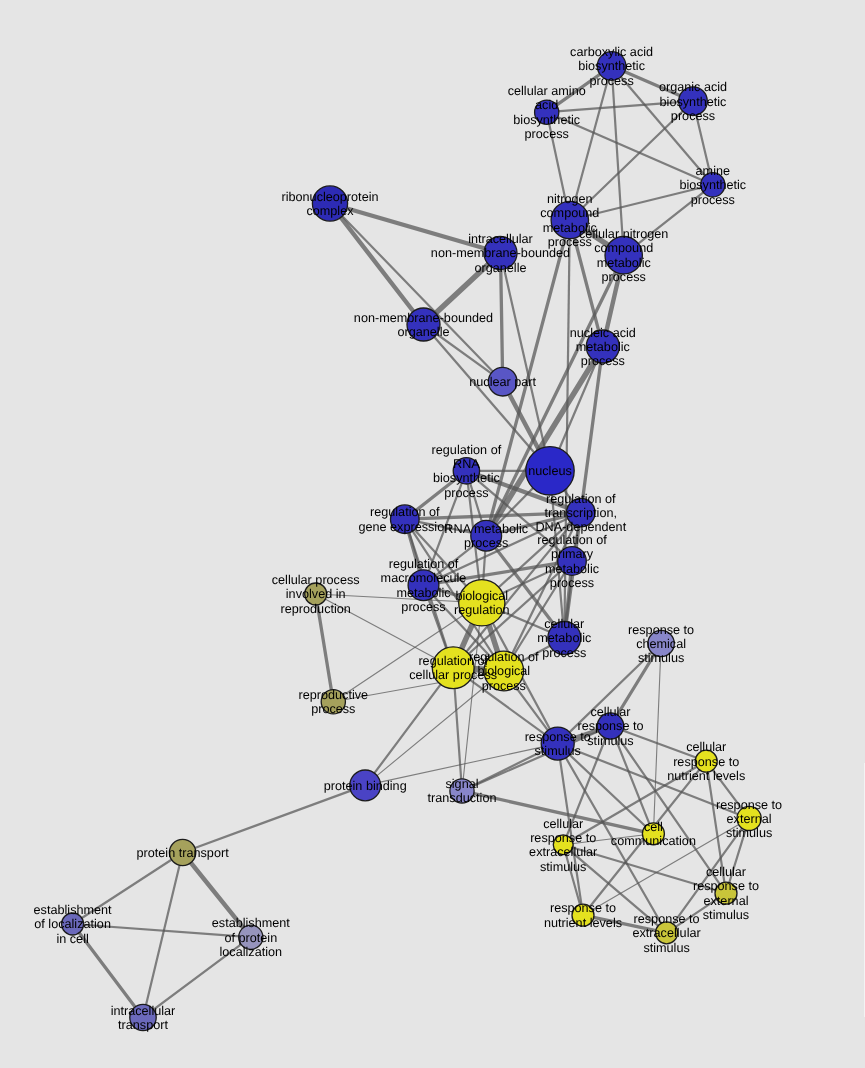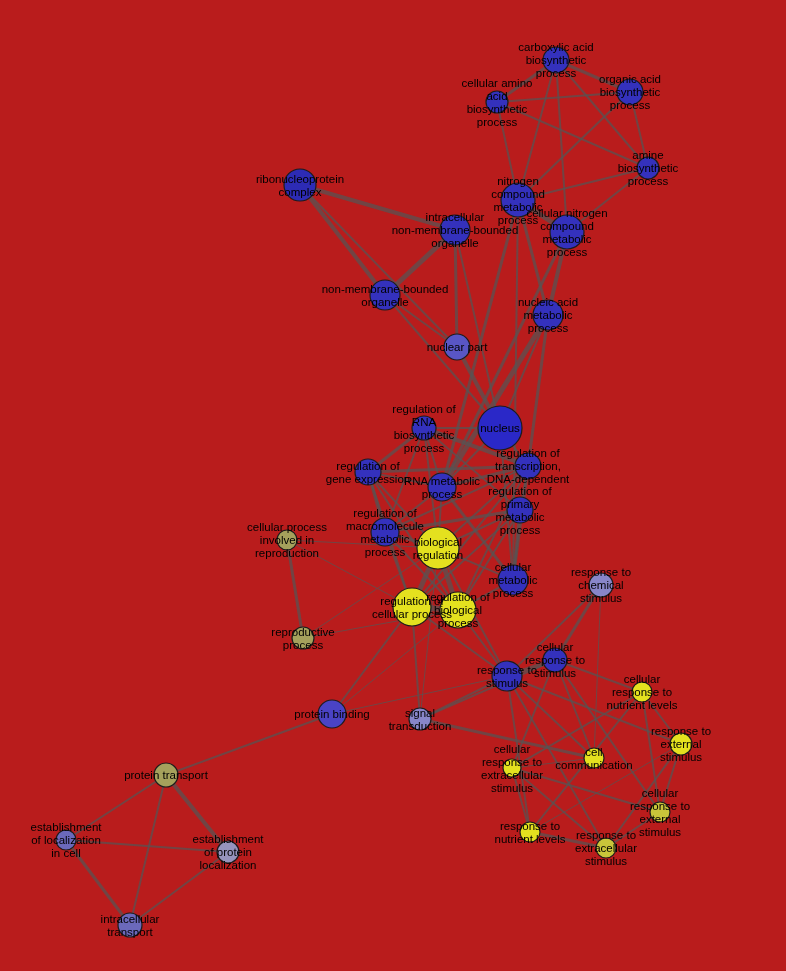--- a/index.html
+++ b/index.html
@@ -4,21 +4,21 @@
 <style>
   html, body {
     margin: 0;
     padding: 0;
     background: #ffffff;
   }
   .stage {
     position: relative;
     width: 786px;
     height: 971px;
-    background: #b91c1c;
+    background: #e5e5e5;
     overflow: hidden;
     font-family: "Liberation Sans", sans-serif;
   }
   svg text {
     font-family: "Liberation Sans", sans-serif;
     font-size: 11.5px;
     fill: #000000;
     text-anchor: middle;
   }
   svg circle.node {

